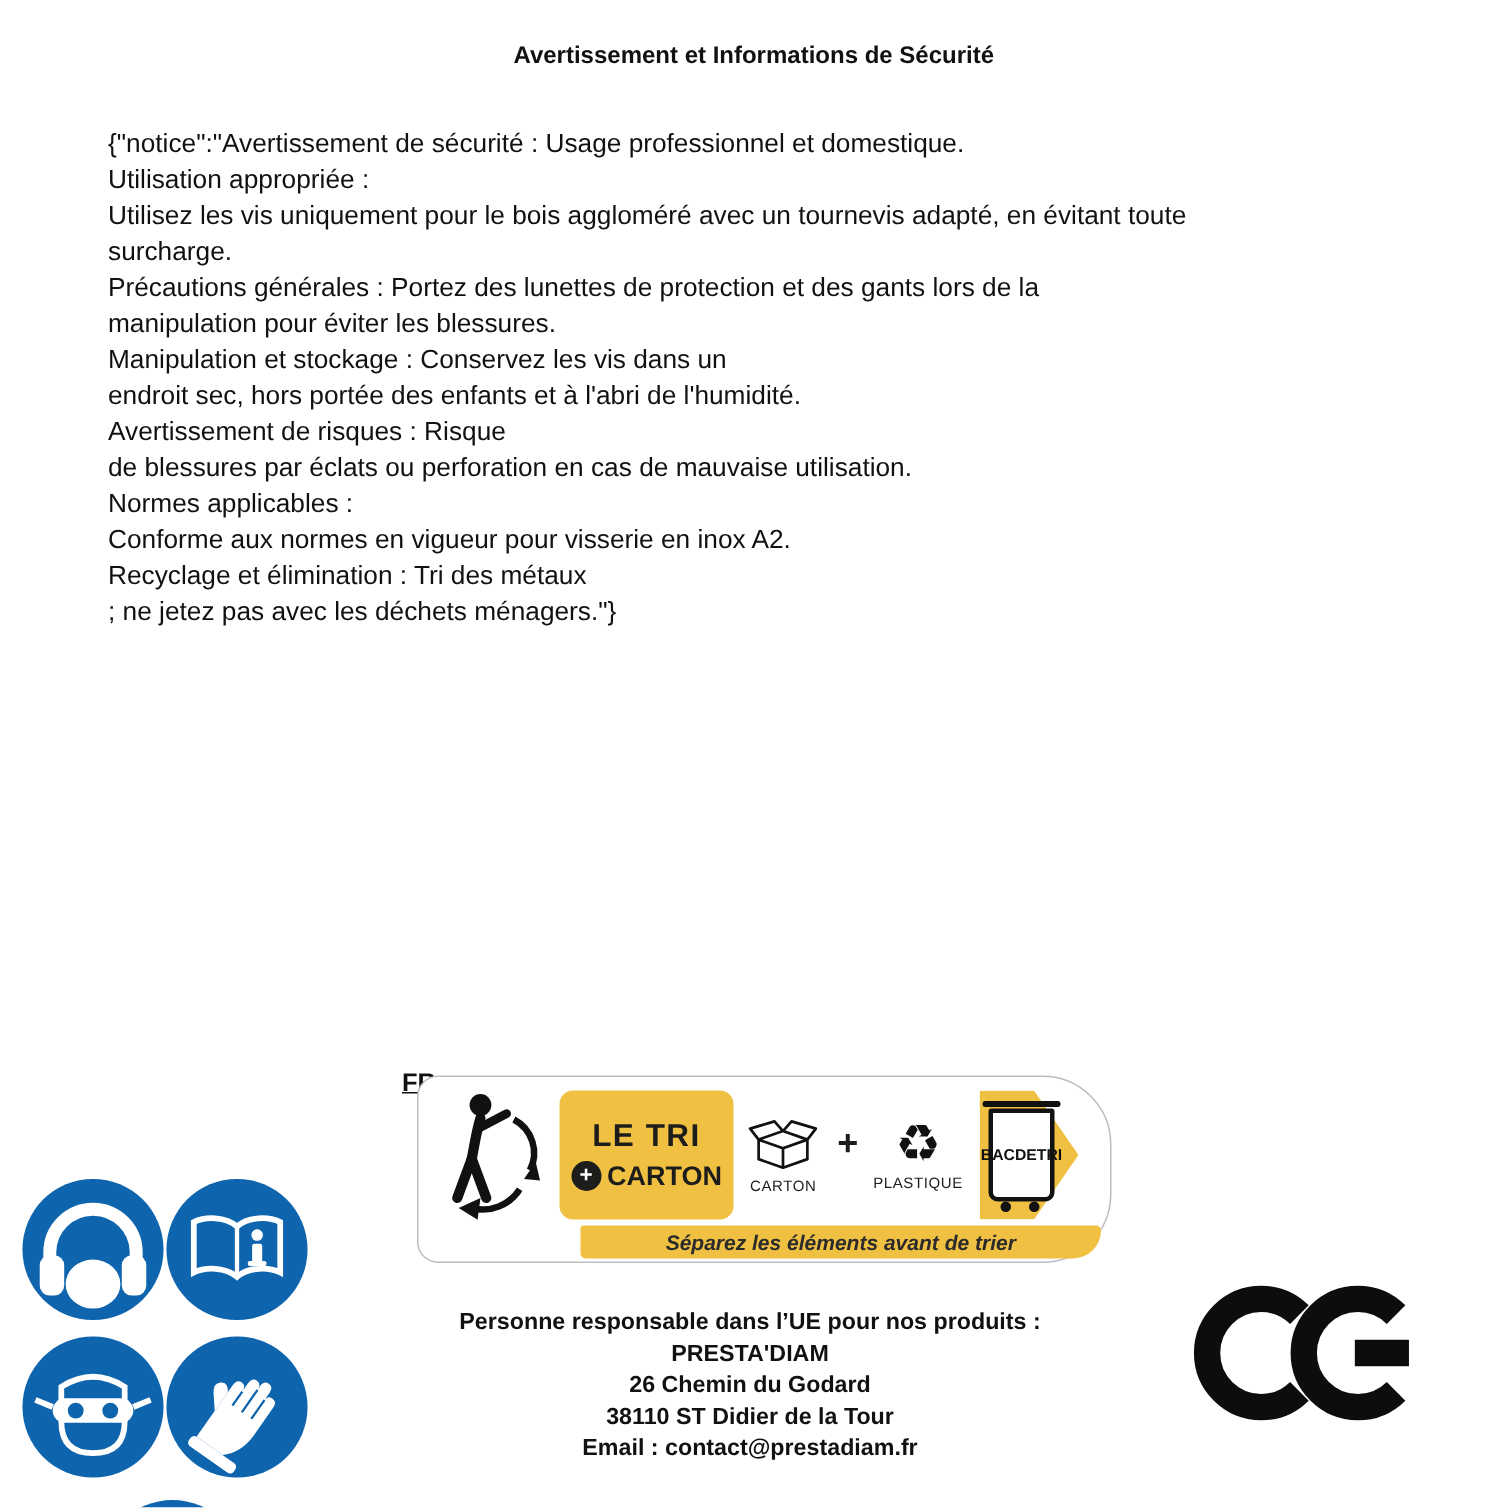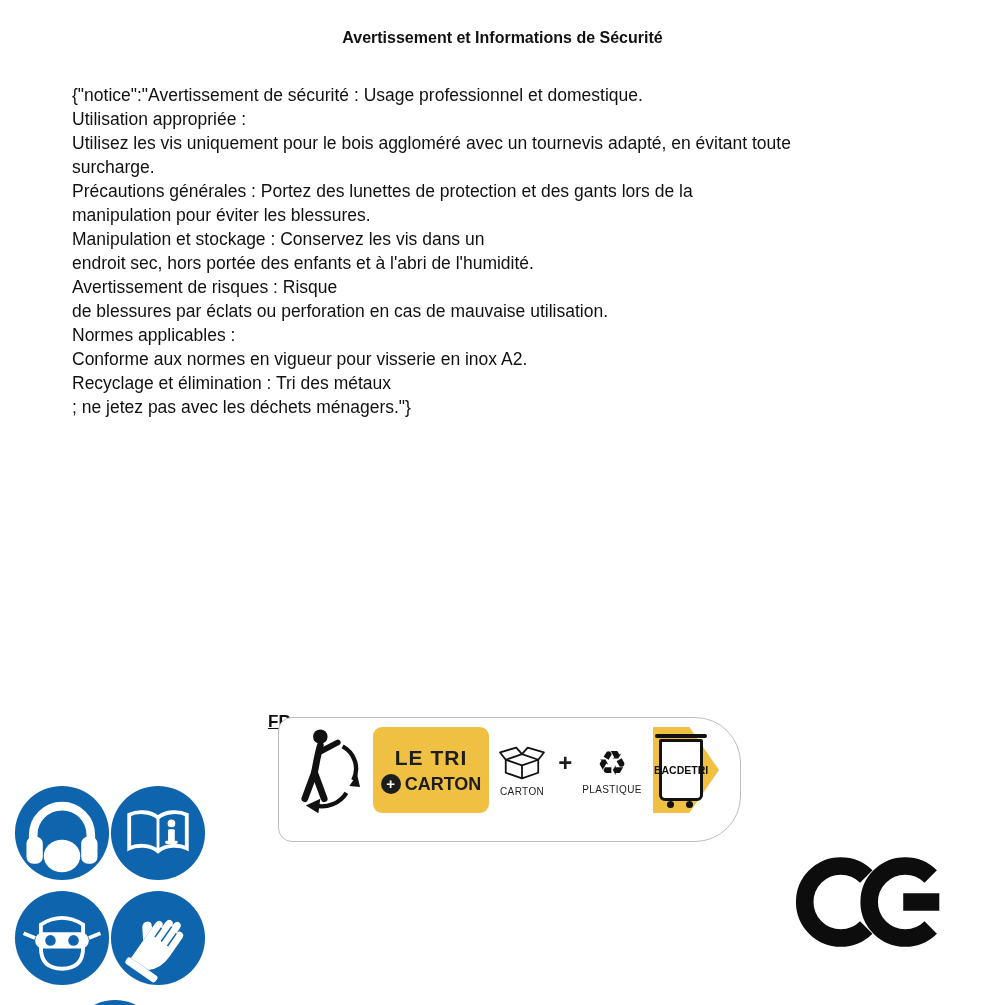--- a/index.html
+++ b/index.html
@@ -197,22 +197,28 @@
     <div class="bin-tag">
       <div class="chevron"></div>
       <div class="bin">
         <div class="bin-lid"></div>
         <span>BAC</span>
         <span>DE</span>
         <span>TRI</span>
       </div>
     </div>
 
-  </div>
-
+    <div class="strip">Séparez les éléments avant de trier</div>
+  </div>
+
+  <div class="address">Personne responsable dans l’UE pour nos produits :
+PRESTA'DIAM
+26 Chemin du Godard
+38110 ST Didier de la Tour
+Email : contact@prestadiam.fr</div>
 
   <div class="ce">
     <svg viewBox="0 0 160 100" aria-hidden="true">
       <path d="M 73.1 76.2 A 37 37 0 1 1 73.1 23.8" fill="none" stroke="#0d0d0d" stroke-width="18"></path>
       <path d="M 139.2 76.2 A 37 37 0 1 1 139.2 23.8" fill="none" stroke="#0d0d0d" stroke-width="18"></path>
       <path d="M 111 50 H 148" fill="none" stroke="#0d0d0d" stroke-width="18"></path>
     </svg>
   </div>
 
 </div>

